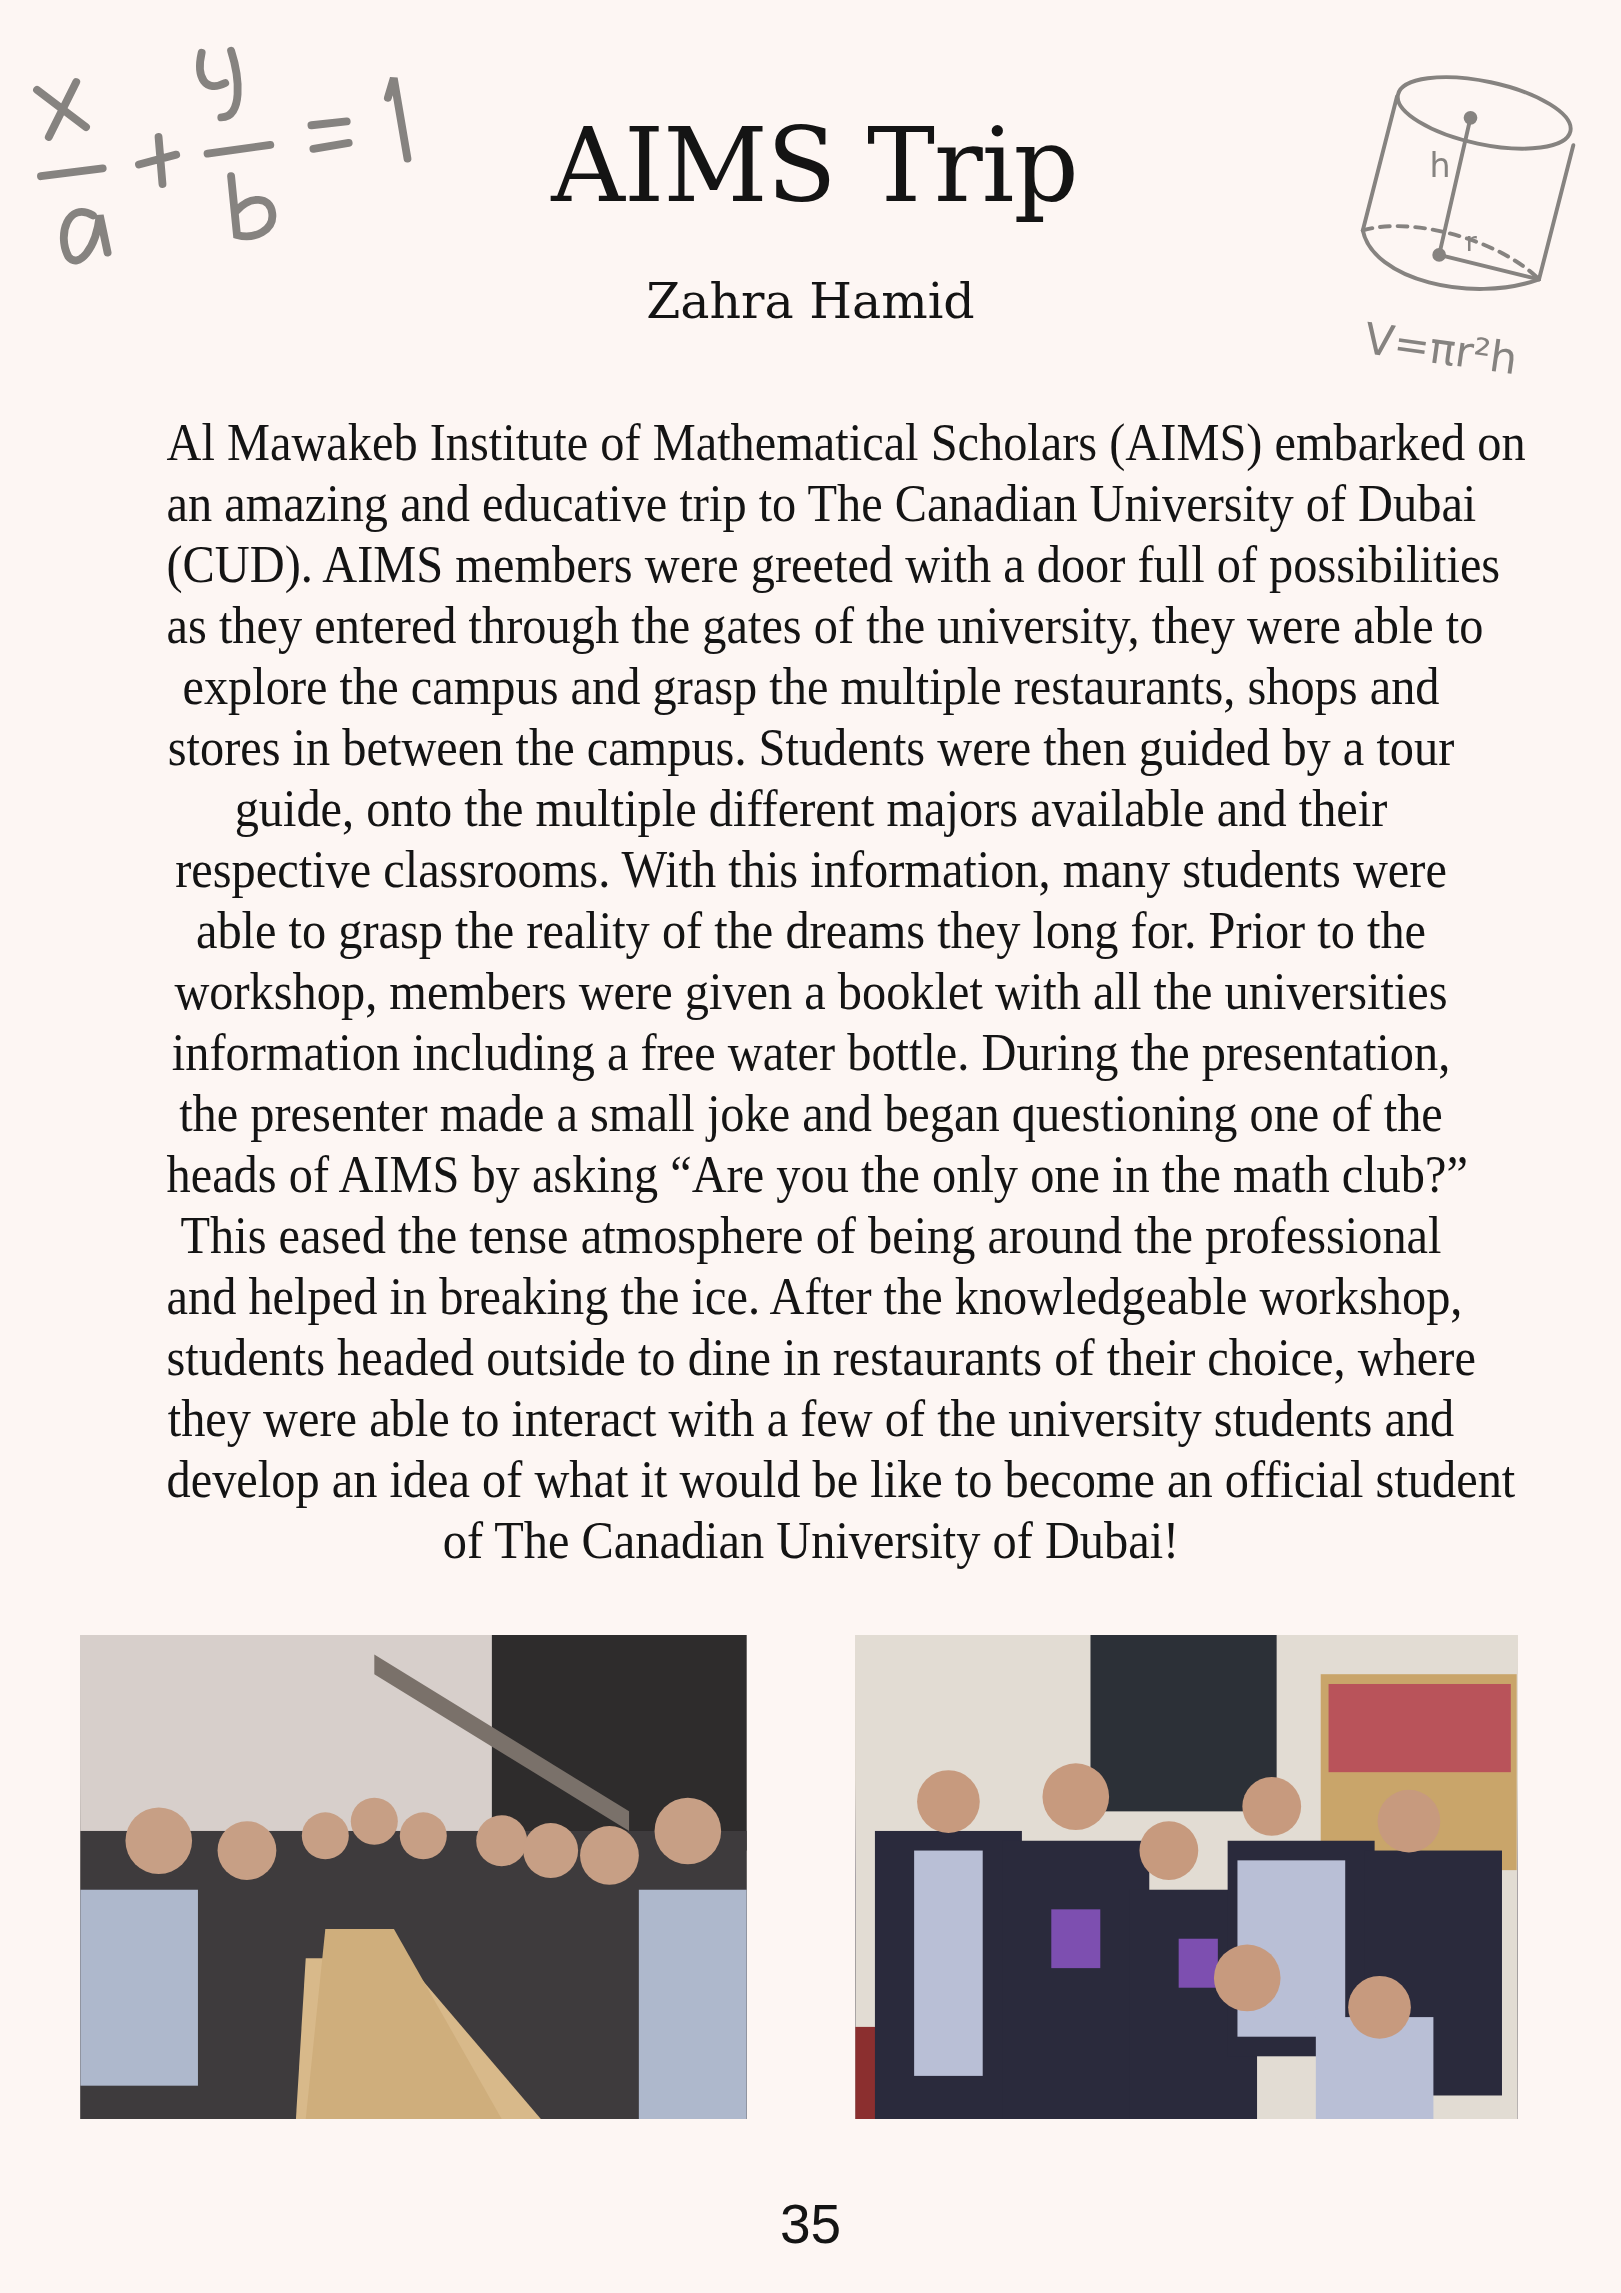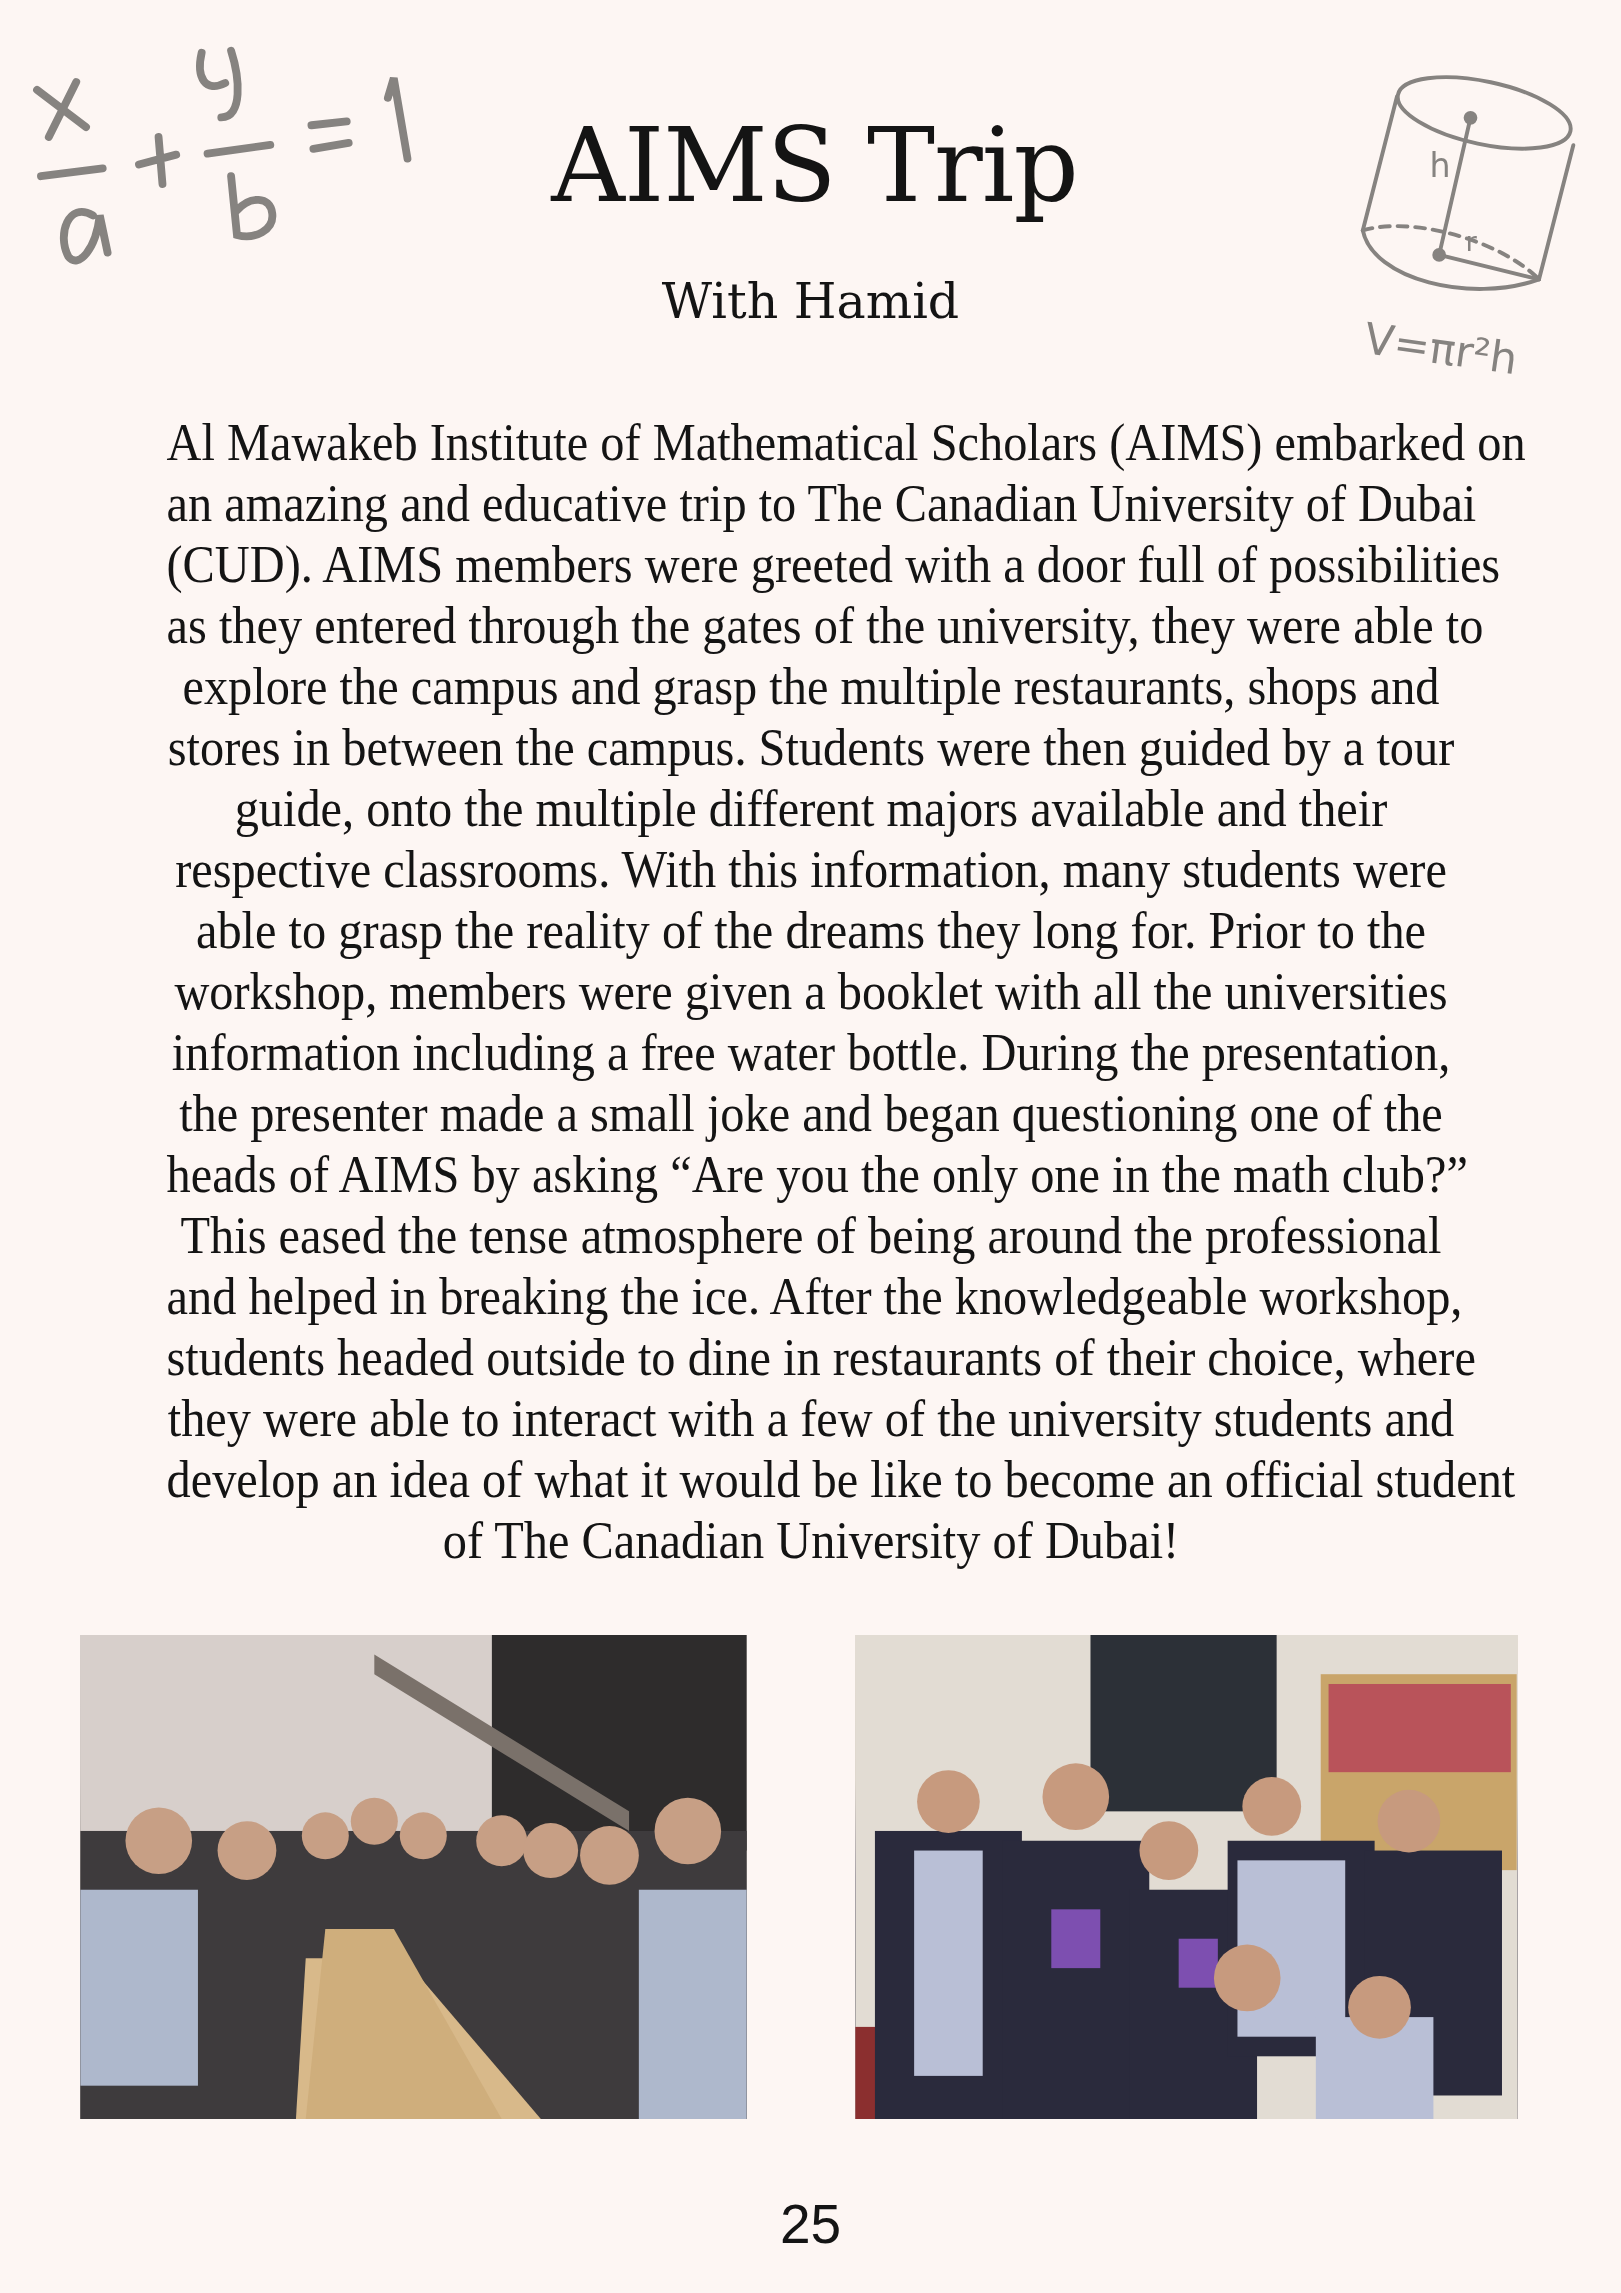--- a/index.html
+++ b/index.html
@@ -38,21 +38,21 @@
   <path d="M120 60 L88 200"></path>
   <circle cx="120" cy="60" r="5" fill="#868380"></circle>
   <circle cx="88" cy="200" r="5" fill="#868380"></circle>
   <path d="M88 200 L190 225"></path>
   <text x="78" cy="0" y="120" font-size="34" fill="#868380" stroke="none" font-family="DejaVu Sans, sans-serif">h</text>
   <text x="115" y="196" font-size="28" fill="#868380" stroke="none" font-family="DejaVu Sans, sans-serif">r</text>
   <text x="10" y="300" font-size="44" fill="#868380" stroke="none" font-family="DejaVu Sans, sans-serif" transform="rotate(8 10 300)">V=πr²h</text>
 </svg>
 
 <h1 class="title" style="margin:4px;font-weight:normal;">AIMS Trip</h1>
-<div class="author">With Hamid</div>
+<div class="author">Zahra Hamid</div>
 
 <div class="body">
   <span class="line">Al Mawakeb Institute of  Mathematical Scholars (AIMS) embarked on</span>
   <span class="line">an amazing and educative trip to The Canadian University of Dubai</span>
   <span class="line">(CUD). AIMS members were greeted with a door full of possibilities</span>
   <span class="line">as they entered through the gates of the university, they were able to</span>
   <span class="line">explore the campus and grasp the multiple restaurants, shops and</span>
   <span class="line">stores in between the campus. Students were then guided by a tour</span>
   <span class="line">guide, onto the multiple different majors available and their</span>
   <span class="line">respective classrooms. With this information, many students were</span>
@@ -117,14 +117,14 @@
         <circle cx="225" cy="165" r="34"></circle>
         <circle cx="320" cy="220" r="30"></circle>
       <circle cx="425" cy="175" r="30"></circle>
         <circle cx="565" cy="190" r="32"></circle>
         <circle cx="400" cy="350" r="34"></circle>
       <circle cx="535" cy="380" r="32"></circle>
     </g>
   </svg>
 </div>
 
-<div class="page-num">25</div>
+<div class="page-num">35</div>
 
 
 </body></html>

